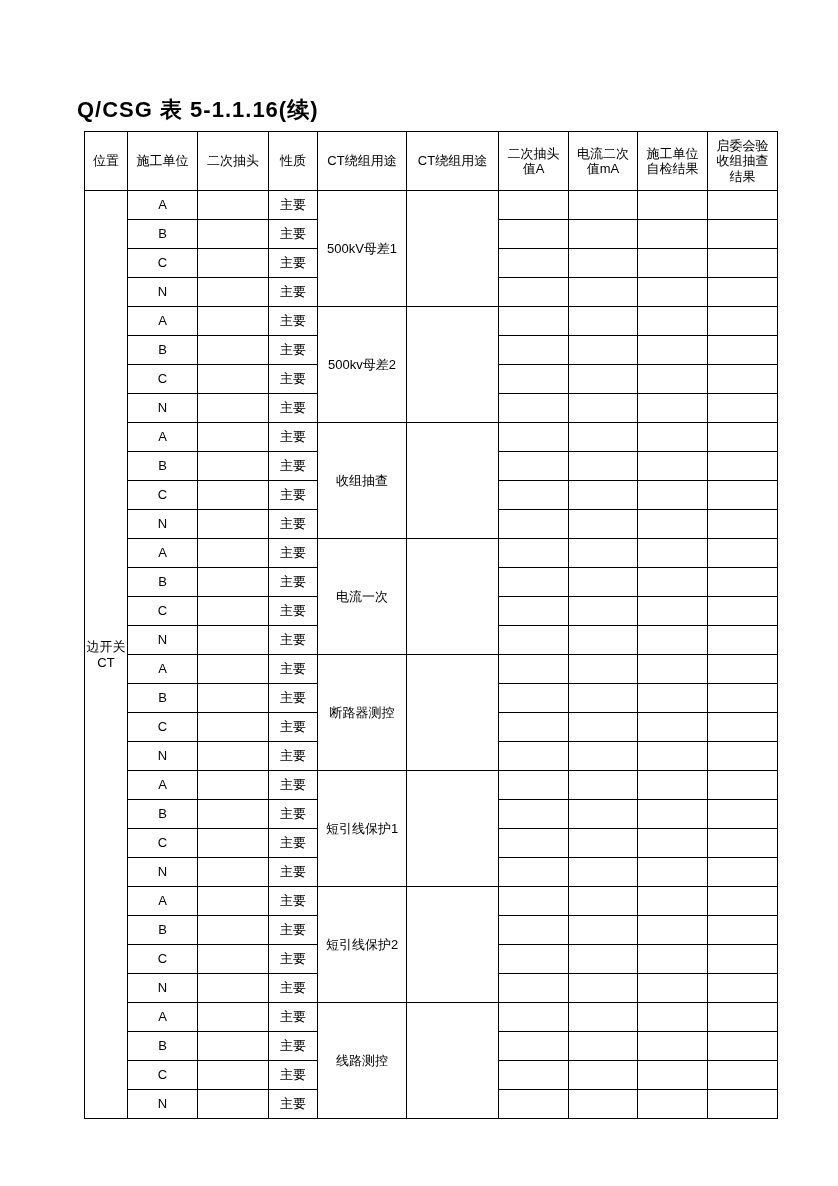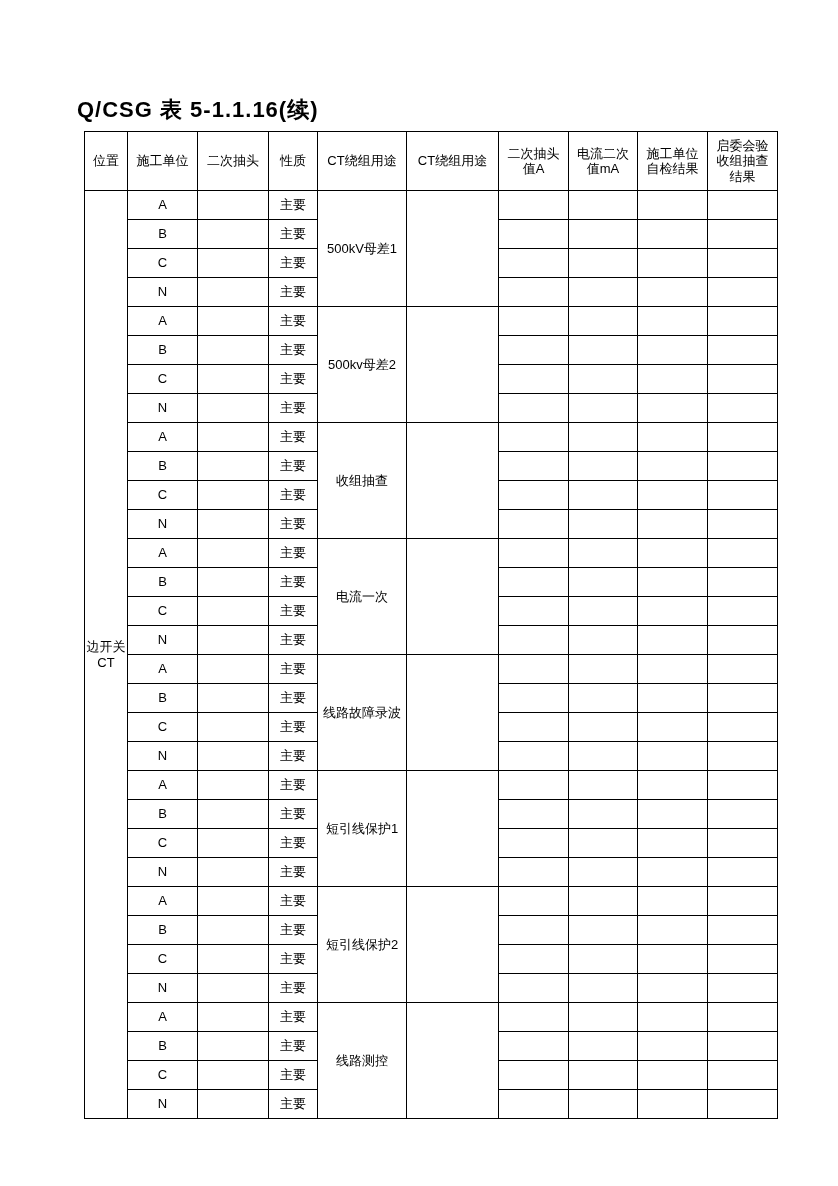--- a/index.html
+++ b/index.html
@@ -243,21 +243,21 @@
           <td>主要</td>
           <td></td>
           <td></td>
           <td></td>
           <td></td>
         </tr>
         <tr>
           <td>A</td>
           <td></td>
           <td>主要</td>
-          <td rowspan="4">线路故障录波</td>
+          <td rowspan="4">断路器测控</td>
           <td rowspan="4"></td>
           <td></td>
           <td></td>
           <td></td>
           <td></td>
         </tr>
         <tr>
           <td>B</td>
           <td></td>
           <td>主要</td>

